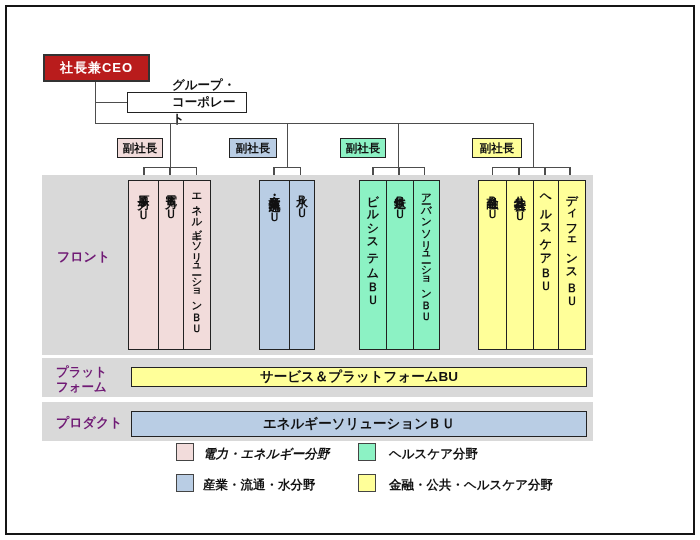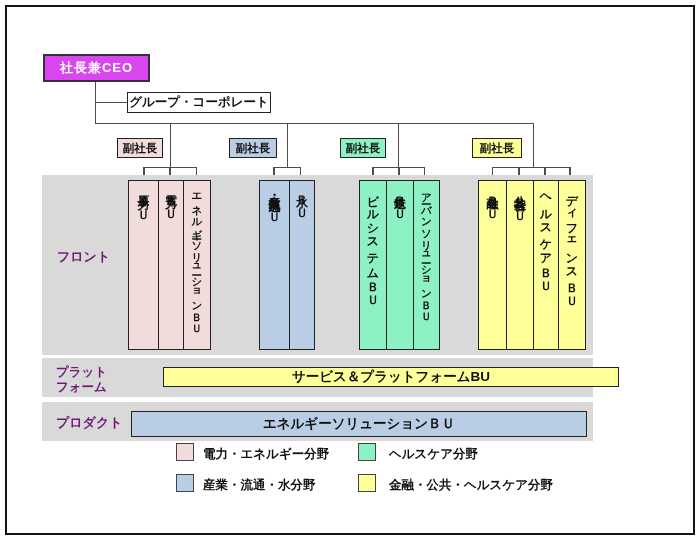--- a/index.html
+++ b/index.html
@@ -3,21 +3,21 @@
 <meta charset="utf-8">
 <style>
   html,body{margin:0;padding:0;background:#fff;}
   .canvas{
     position:relative;width:700px;height:540px;background:#fff;overflow:hidden;
     font-family:"Liberation Sans","DejaVu Sans",sans-serif;color:#111;
   }
   .frame{position:absolute;inset:5px;border:2px solid #151515;}
   .abs{position:absolute;box-sizing:border-box;}
   
-  .ceo{background:#d946ef;border:2px solid #333;color:#fff;font-weight:bold;font-size:13px;
+  .ceo{background:#b91c1c;border:2px solid #333;color:#fff;font-weight:bold;font-size:13px;
        display:flex;align-items:center;justify-content:center;letter-spacing:1px;}
   .corp{background:#fff;border:1px solid #222;font-weight:bold;font-size:12.5px;
         display:flex;align-items:center;justify-content:center;}
   .vp{border:1px solid #222;font-weight:bold;font-size:11.5px;
       display:flex;align-items:center;justify-content:center;}
   
   .hline{background:#4d4d4d;height:1.5px;}
   .vline{background:#4d4d4d;width:1.5px;}
   .bar{border-top:1.5px solid #4d4d4d;}
   .stub{position:absolute;top:0;width:1.5px;height:13px;background:#4d4d4d;}
@@ -48,21 +48,21 @@
 
 <div class="canvas">
   <div class="frame abs"></div>
 
   <div class="abs ceo" style="left:43px;top:54px;width:107px;height:28px;">社長兼CEO</div>
 
   <div class="abs vline" style="left:94.5px;top:82px;height:41px;"></div>
 
   <div class="abs hline" style="left:95px;top:101.5px;width:32px;"></div>
 
-  <div class="abs corp" style="left:127px;top:92px;width:144px;height:21px;">グループ・コーポレート</div>
+  <div class="abs corp" style="left:127px;top:92px;width:120px;height:21px;padding-left:44px;">グループ・コーポレート</div>
 
   <div class="abs hline" style="left:94.5px;top:122.5px;width:439px;"></div>
 
   <div class="abs vline" style="left:169.5px;top:123px;height:45px;"></div>
   <div class="abs vline" style="left:286.5px;top:123px;height:45px;"></div>
   <div class="abs vline" style="left:397.5px;top:123px;height:45px;"></div>
   <div class="abs vline" style="left:532.5px;top:123px;height:45px;"></div>
 
   <div class="abs vp c-pink" style="left:117px;top:138px;width:46px;height:20px;">副社長</div>
   <div class="abs vp c-blue" style="left:229px;top:138px;width:48px;height:20px;">副社長</div>
@@ -139,28 +139,28 @@
     <div class="bu c-yellow" style="width:27px;">
         <span class="vtext">ディフェンスＢＵ</span>
       </div>
   </div>
 
   <div class="abs band" style="left:42px;top:358px;width:551px;height:39px;"></div>
   <div class="abs rowlabel" style="left:56px;top:365px;font-size:12.5px;">
     <div>プラット</div>
     <div>フォーム</div>
   </div>
-  <div class="abs widebu c-yellow" style="left:131px;top:367px;width:456px;height:20px;margin-left:32px;">サービス＆プラットフォームBU</div>
+  <div class="abs widebu c-yellow" style="left:131px;top:367px;width:456px;height:20px;">サービス＆プラットフォームBU</div>
 
   <div class="abs band" style="left:42px;top:402px;width:551px;height:39px;"></div>
   <div class="abs rowlabel" style="left:56px;top:415px;">プロダクト</div>
   <div class="abs widebu c-blue" style="left:131px;top:411px;width:456px;height:26px;">エネルギーソリューションＢＵ</div>
 
   <div class="abs swatch c-pink" style="left:176px;top:443px;"></div>
-  <div class="abs legendlabel" style="left:203px;top:446px;">電力・エネルギー分野</div>
+  <div class="abs legendlabel" style="left:203px;top:446px;font-style:italic;">電力・エネルギー分野</div>
 
   <div class="abs swatch c-green" style="left:358px;top:443px;"></div>
   <div class="abs legendlabel" style="left:389px;top:446px;">ヘルスケア分野</div>
 
   <div class="abs swatch c-blue" style="left:176px;top:474px;"></div>
   <div class="abs legendlabel" style="left:203px;top:477px;text-align:center;">産業・流通・水分野</div>
 
   <div class="abs swatch c-yellow" style="left:358px;top:474px;"></div>
   <div class="abs legendlabel" style="left:389px;top:477px;">金融・公共・ヘルスケア分野</div>
 </div>

